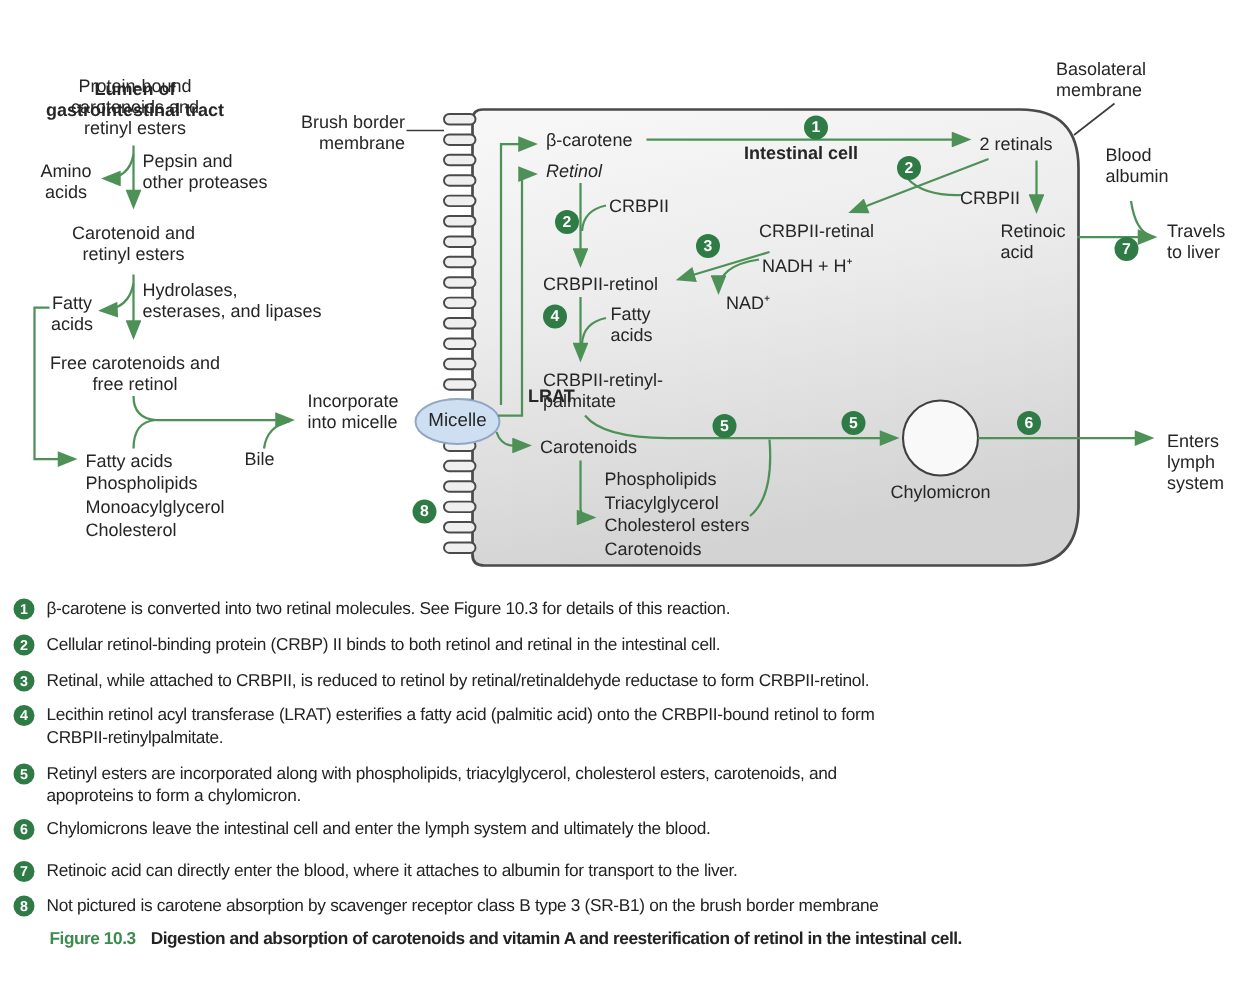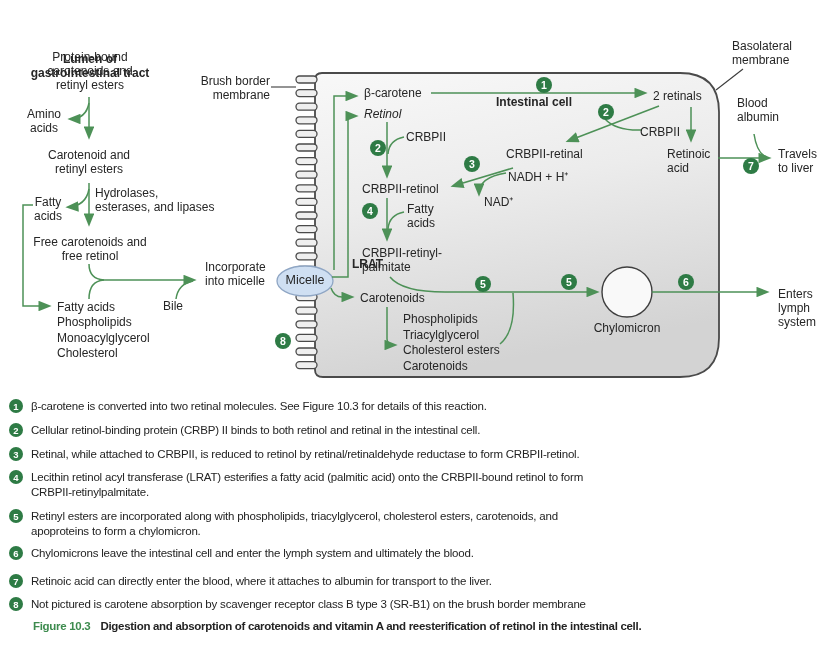--- a/index.html
+++ b/index.html
@@ -104,20 +104,22 @@
       <path d="M 387 307 V 339 Q 387 345 395 345" marker-end="url(#ah)"></path>
       <path d="M 652 292 H 767" marker-end="url(#ah)"></path>
     </g>
   </svg>
 
   <div class="lbl b c" style="left:20px;top:11px;width:140px;">Lumen of
 gastrointestinal tract</div>
   <div class="lbl c" style="left:30px;top:50px;width:120px;">Protein-bound
 carotenoids and
 retinyl esters</div>
+  <div class="lbl" style="left:95px;top:100px;">Pepsin and
+other proteases</div>
   <div class="lbl c" style="left:22px;top:107px;width:44px;">Amino
 acids</div>
   <div class="lbl c" style="left:28px;top:148px;width:122px;">Carotenoid and
 retinyl esters</div>
   <div class="lbl" style="left:95px;top:186px;">Hydrolases,
 esterases, and lipases</div>
   <div class="lbl c" style="left:30px;top:195px;width:36px;">Fatty
 acids</div>
   <div class="lbl c" style="left:24px;top:235px;width:132px;">Free carotenoids and
 free retinol</div>
@@ -126,21 +128,21 @@
 Monoacylglycerol
 Cholesterol</div>
   <div class="lbl" style="left:163px;top:299px;">Bile</div>
   <div class="lbl" style="left:205px;top:260px;">Incorporate
 into micelle</div>
   <div class="lbl c" style="left:278px;top:273px;width:54px;font-size:12.5px;">Micelle</div>
 
   <div class="lbl r" style="left:188px;top:74px;width:82px;">Brush border
 membrane</div>
   <div class="lbl b c" style="left:474px;top:54px;width:120px;">Intestinal cell</div>
-  <div class="lbl" style="left:732px;top:39px;">Basolateral
+  <div class="lbl" style="left:704px;top:39px;">Basolateral
 membrane</div>
 
   <div class="lbl" style="left:364px;top:86px;">β-carotene</div>
   <div class="lbl" style="left:364px;top:107px;font-style:italic;">Retinol</div>
   <div class="lbl" style="left:406px;top:130px;">CRBPII</div>
   <div class="lbl" style="left:362px;top:182px;">CRBPII-retinol</div>
   <div class="lbl" style="left:653px;top:89px;">2 retinals</div>
   <div class="lbl" style="left:640px;top:125px;">CRBPII</div>
   <div class="lbl" style="left:506px;top:147px;">CRBPII-retinal</div>
   <div class="lbl" style="left:508px;top:170px;">NADH + H⁺</div>

